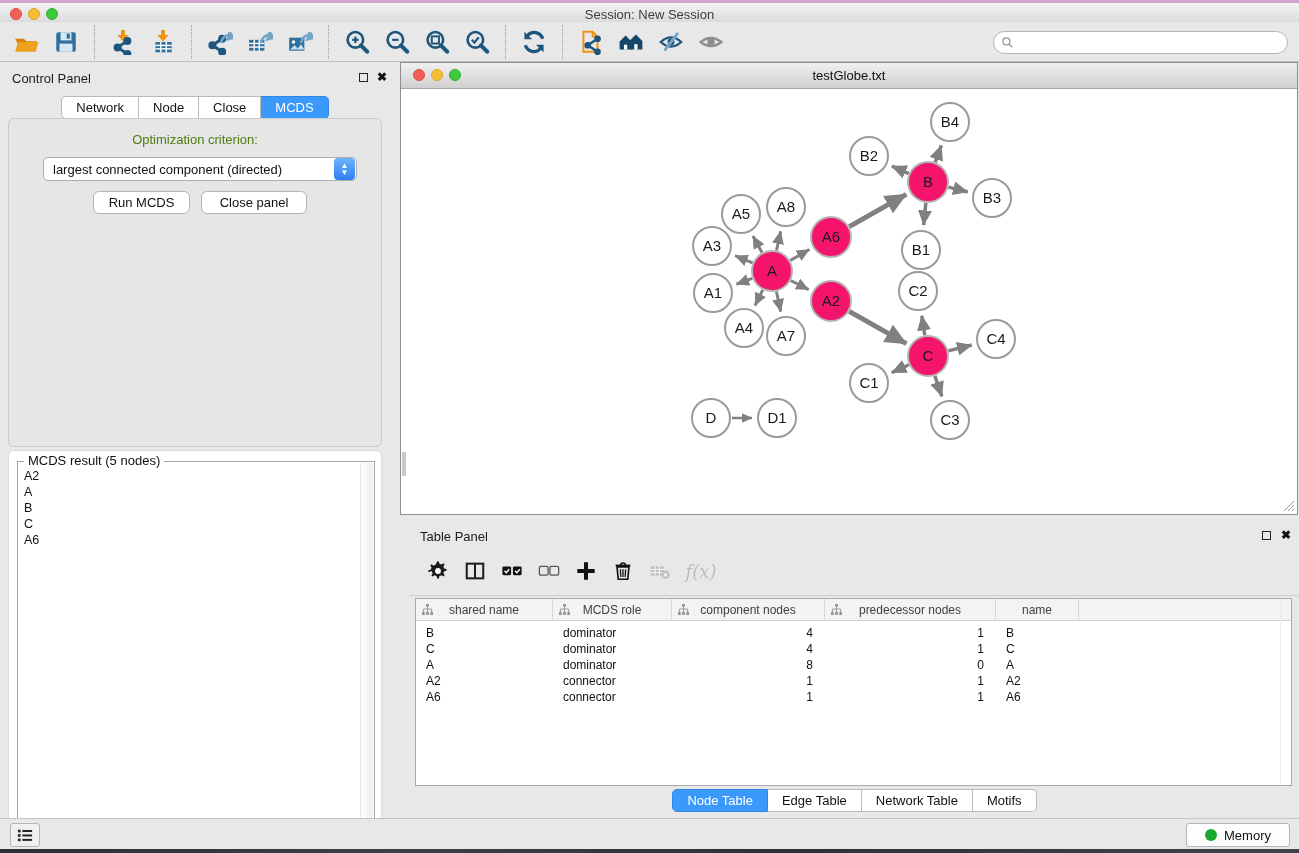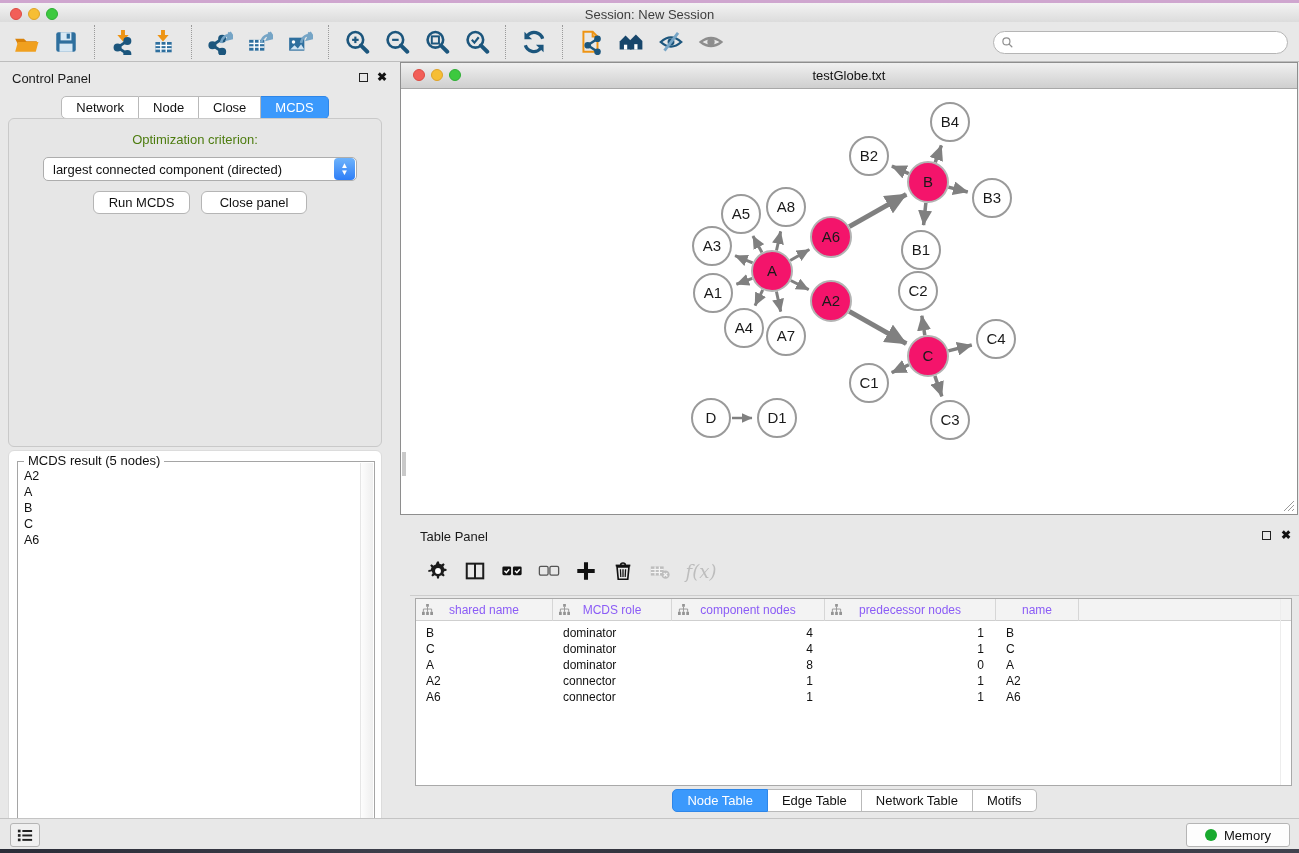--- a/index.html
+++ b/index.html
@@ -78,21 +78,21 @@
   .tp-float{left:852px;} .tp-close{left:871px;}
   .tp-toolbar{position:absolute;left:0;top:28px;width:100%;height:46px;display:flex;align-items:center;padding-left:12px;}
   .tp-btn{width:32px;height:32px;display:flex;align-items:center;justify-content:center;margin-right:5px;}
   .tp-btn svg{width:22px;height:22px;}
   .tp-btn.disabled{opacity:.55;}
   .fx{font-family:"DejaVu Serif","Liberation Serif",serif;font-style:italic;font-size:18px;color:#9a9a9a;}
   .tp-divider{position:absolute;left:0;top:75px;width:100%;border-top:1px solid #cdcdcd;}
   .table-area{position:absolute;left:5px;top:78px;width:877px;height:188px;background:#fff;
     border:1px solid #a9a9a9;overflow:hidden;}
   .thead{position:absolute;left:0;top:0;width:100%;height:22px;background:#f3f3f3;border-bottom:1px solid #cfcfcf;}
-  .th{position:absolute;top:0;height:22px;font-size:12px;color:#8b5cf6;display:flex;
+  .th{position:absolute;top:0;height:22px;font-size:12px;color:#404040;display:flex;
     align-items:center;justify-content:center;border-right:1px solid #d6d6d6;}
   .th .colico{position:absolute;left:6px;top:5px;}
   .trow{position:absolute;left:0;width:100%;height:16px;}
   .td{position:absolute;top:0;height:16px;font-size:12px;color:#111;line-height:16px;white-space:nowrap;}
   .table-scroll-line{position:absolute;right:10px;top:0;bottom:0;border-left:1px solid #ededed;}
   .tp-tabs{position:absolute;left:0;top:269px;width:100%;display:flex;justify-content:center;}
 
   
   .statusbar{position:absolute;left:0;top:818px;width:1299px;height:31px;background:#e8e8e8;
     border-top:1px solid #c4c4c4;}

